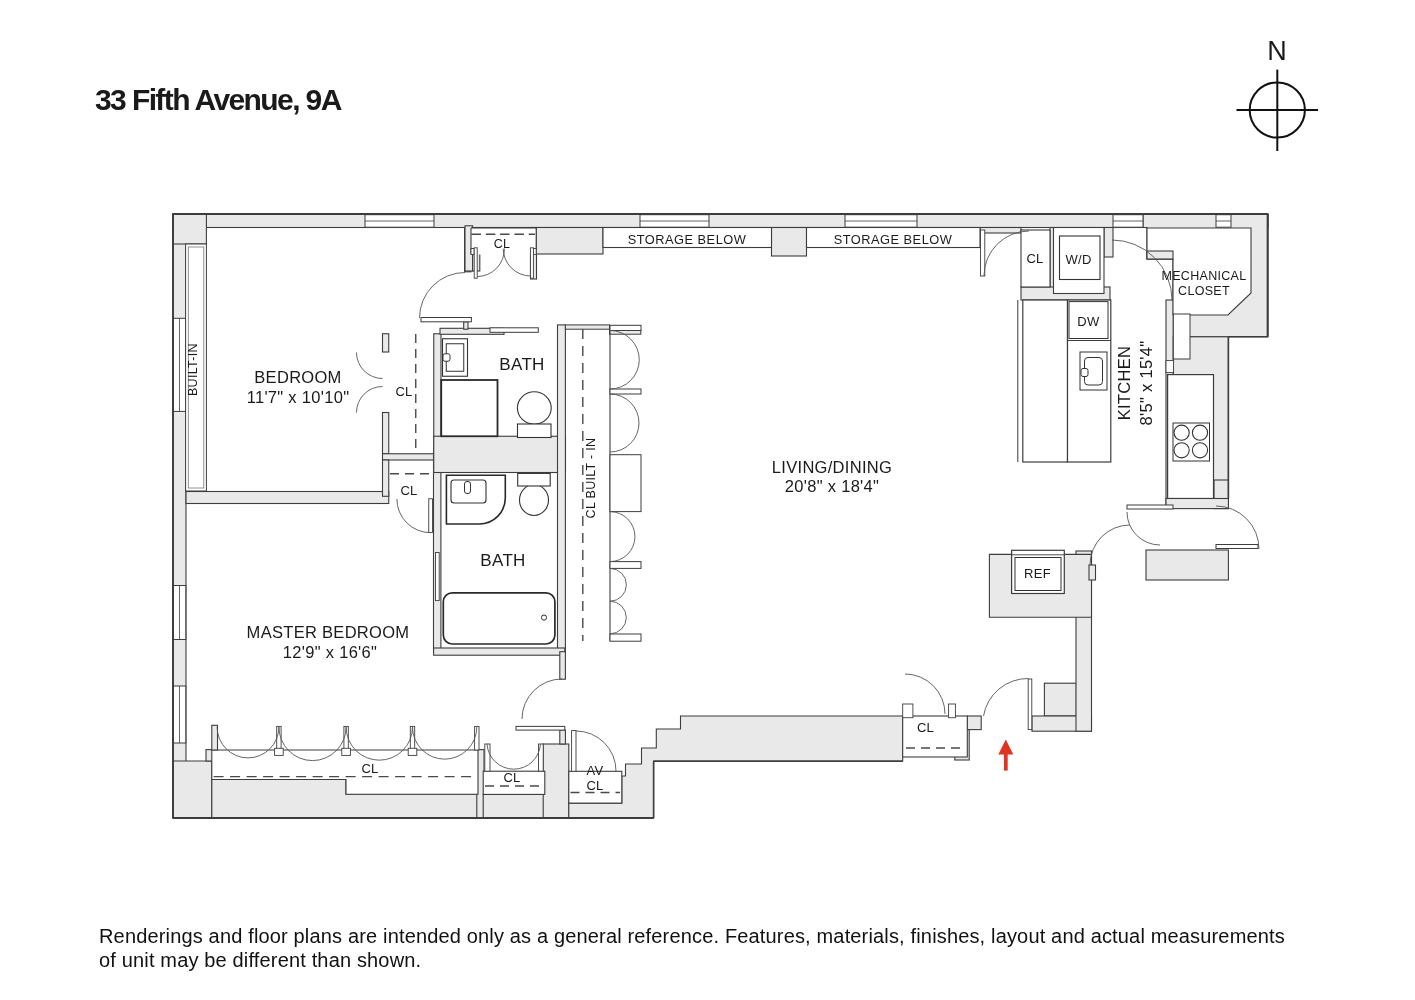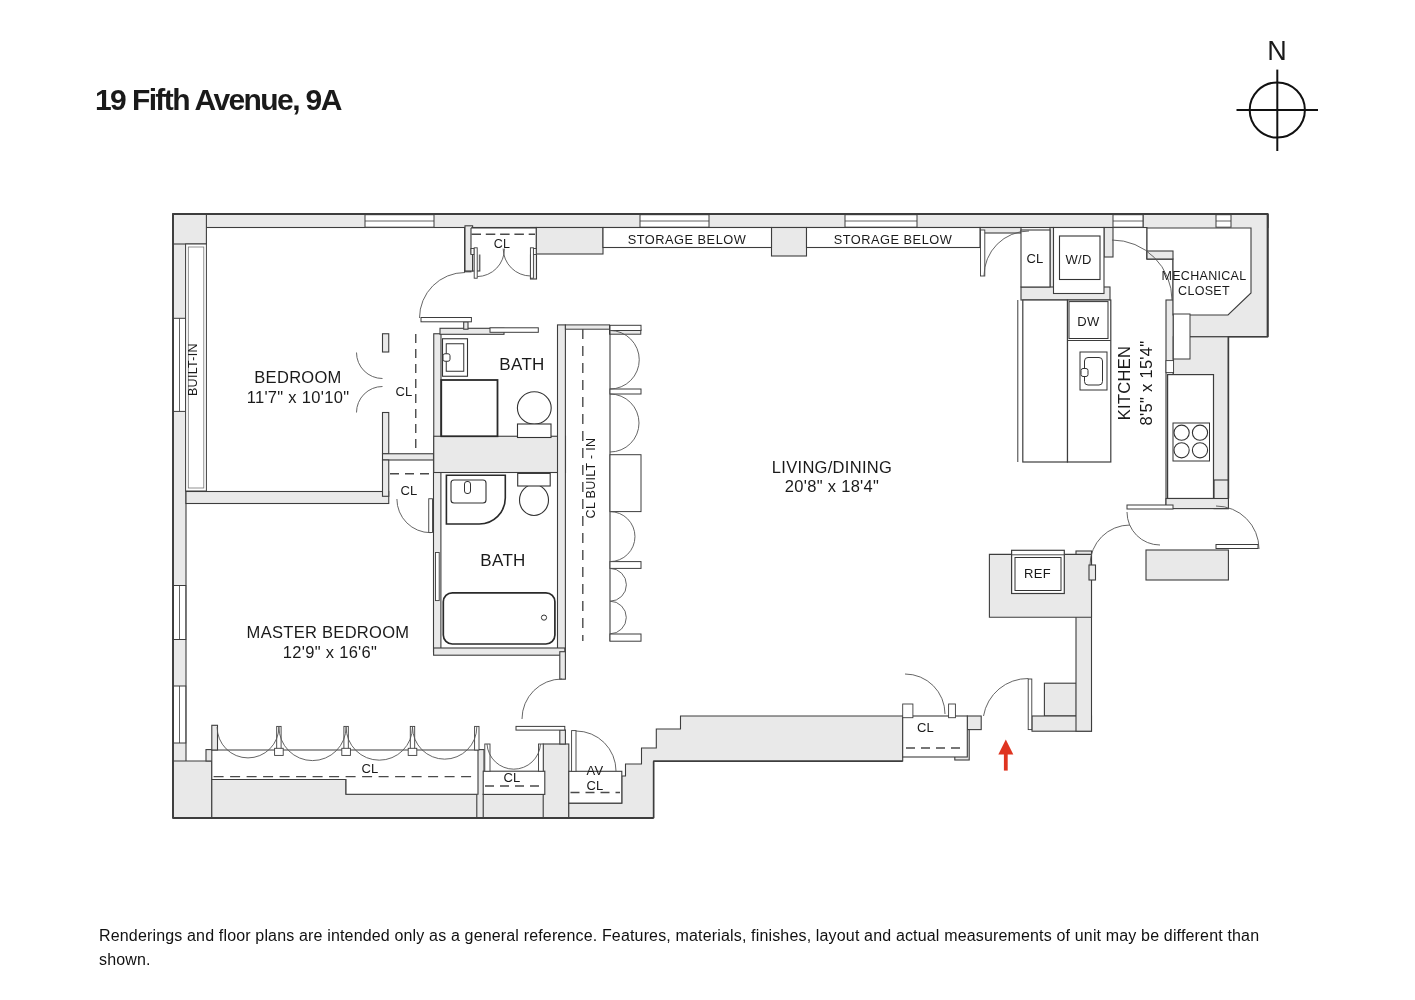--- a/index.html
+++ b/index.html
@@ -1,16 +1,16 @@
 <!DOCTYPE html>
 <html><head><meta charset="utf-8"><style>
 html,body{margin:0;padding:0;background:#ffffff;}
 *{font-family:"Liberation Sans",sans-serif;}
 .title{position:absolute;left:95px;top:83px;font-size:30px;font-weight:bold;letter-spacing:-1.6px;color:#1a1a1a;white-space:nowrap;}
-.foot{position:absolute;left:99px;top:924px;width:1198px;font-size:16px;letter-spacing:0.16px;line-height:24px;color:#111;}
+.foot{position:absolute;left:99px;top:924px;width:1198px;font-size:20px;letter-spacing:0.16px;line-height:24px;color:#111;}
 </style></head>
 <body>
 <div style="position:relative;width:1415px;height:1000px;overflow:hidden;">
 <svg width="1415" height="1000" viewBox="0 0 1415 1000" style="position:absolute;left:0;top:0;">
 <rect x="173" y="214" width="1095" height="13.5" fill="#e9e9e9" stroke="#3d3d3d" stroke-width="1.1"></rect>
 <rect x="173" y="214" width="13" height="604" fill="#e9e9e9" stroke="#3d3d3d" stroke-width="1.1"></rect>
 <polygon points="1143,214 1268,214 1268,336.8 1173,336.8 1173,259 1147,259 1147,227.5 1143,227.5" fill="#e9e9e9" stroke="#3d3d3d" stroke-width="1.1"></polygon>
 <rect x="173" y="214" width="33.400000000000006" height="30" fill="#e9e9e9" stroke="#3d3d3d" stroke-width="1.1"></rect>
 <polygon points="173,761 211.8,761 211.8,818 173,818" fill="#e9e9e9" stroke="#3d3d3d" stroke-width="1.1"></polygon>
 <rect x="206" y="749.6" width="11.099999999999994" height="11.399999999999977" fill="#e9e9e9" stroke="#3d3d3d" stroke-width="1.1"></rect>
@@ -223,14 +223,14 @@
 <text x="595" y="478" font-size="12.5" text-anchor="middle" font-weight="400" letter-spacing="0.3" transform="rotate(-90 595 478)" fill="#1a1a1a">CL BUILT - IN</text>
 <text x="1130" y="383" font-size="16.5" text-anchor="middle" font-weight="400" letter-spacing="0.3" transform="rotate(-90 1130 383)" fill="#1a1a1a">KITCHEN</text>
 <text x="1152" y="383" font-size="16.5" text-anchor="middle" font-weight="400" letter-spacing="0.3" transform="rotate(-90 1152 383)" fill="#1a1a1a">8'5" x 15'4"</text>
 <line x1="1005.8" y1="770.6" x2="1005.8" y2="750" stroke="#df3420" stroke-width="3.8"></line>
 <polygon points="1005.8,739.5 998.3,754.4 1013.3,754.4" fill="#df3420"></polygon>
 <circle cx="1277.3" cy="110" r="27.6" fill="none" stroke="#111" stroke-width="2"></circle>
 <line x1="1236.5" y1="110" x2="1318" y2="110" stroke="#111" stroke-width="2"></line>
 <line x1="1277.3" y1="69.6" x2="1277.3" y2="151" stroke="#111" stroke-width="2"></line>
 <text x="1277" y="60" font-size="27" text-anchor="middle" font-weight="400" letter-spacing="0" fill="#1a1a1a">N</text>
 </svg>
-<div class="title">19 Fifth Avenue, 9A</div>
+<div class="title">33 Fifth Avenue, 9A</div>
 <div class="foot">Renderings and floor plans are intended only as a general reference. Features, materials, finishes, layout and actual measurements of unit may be different than shown.</div>
 </div>
 </body></html>

